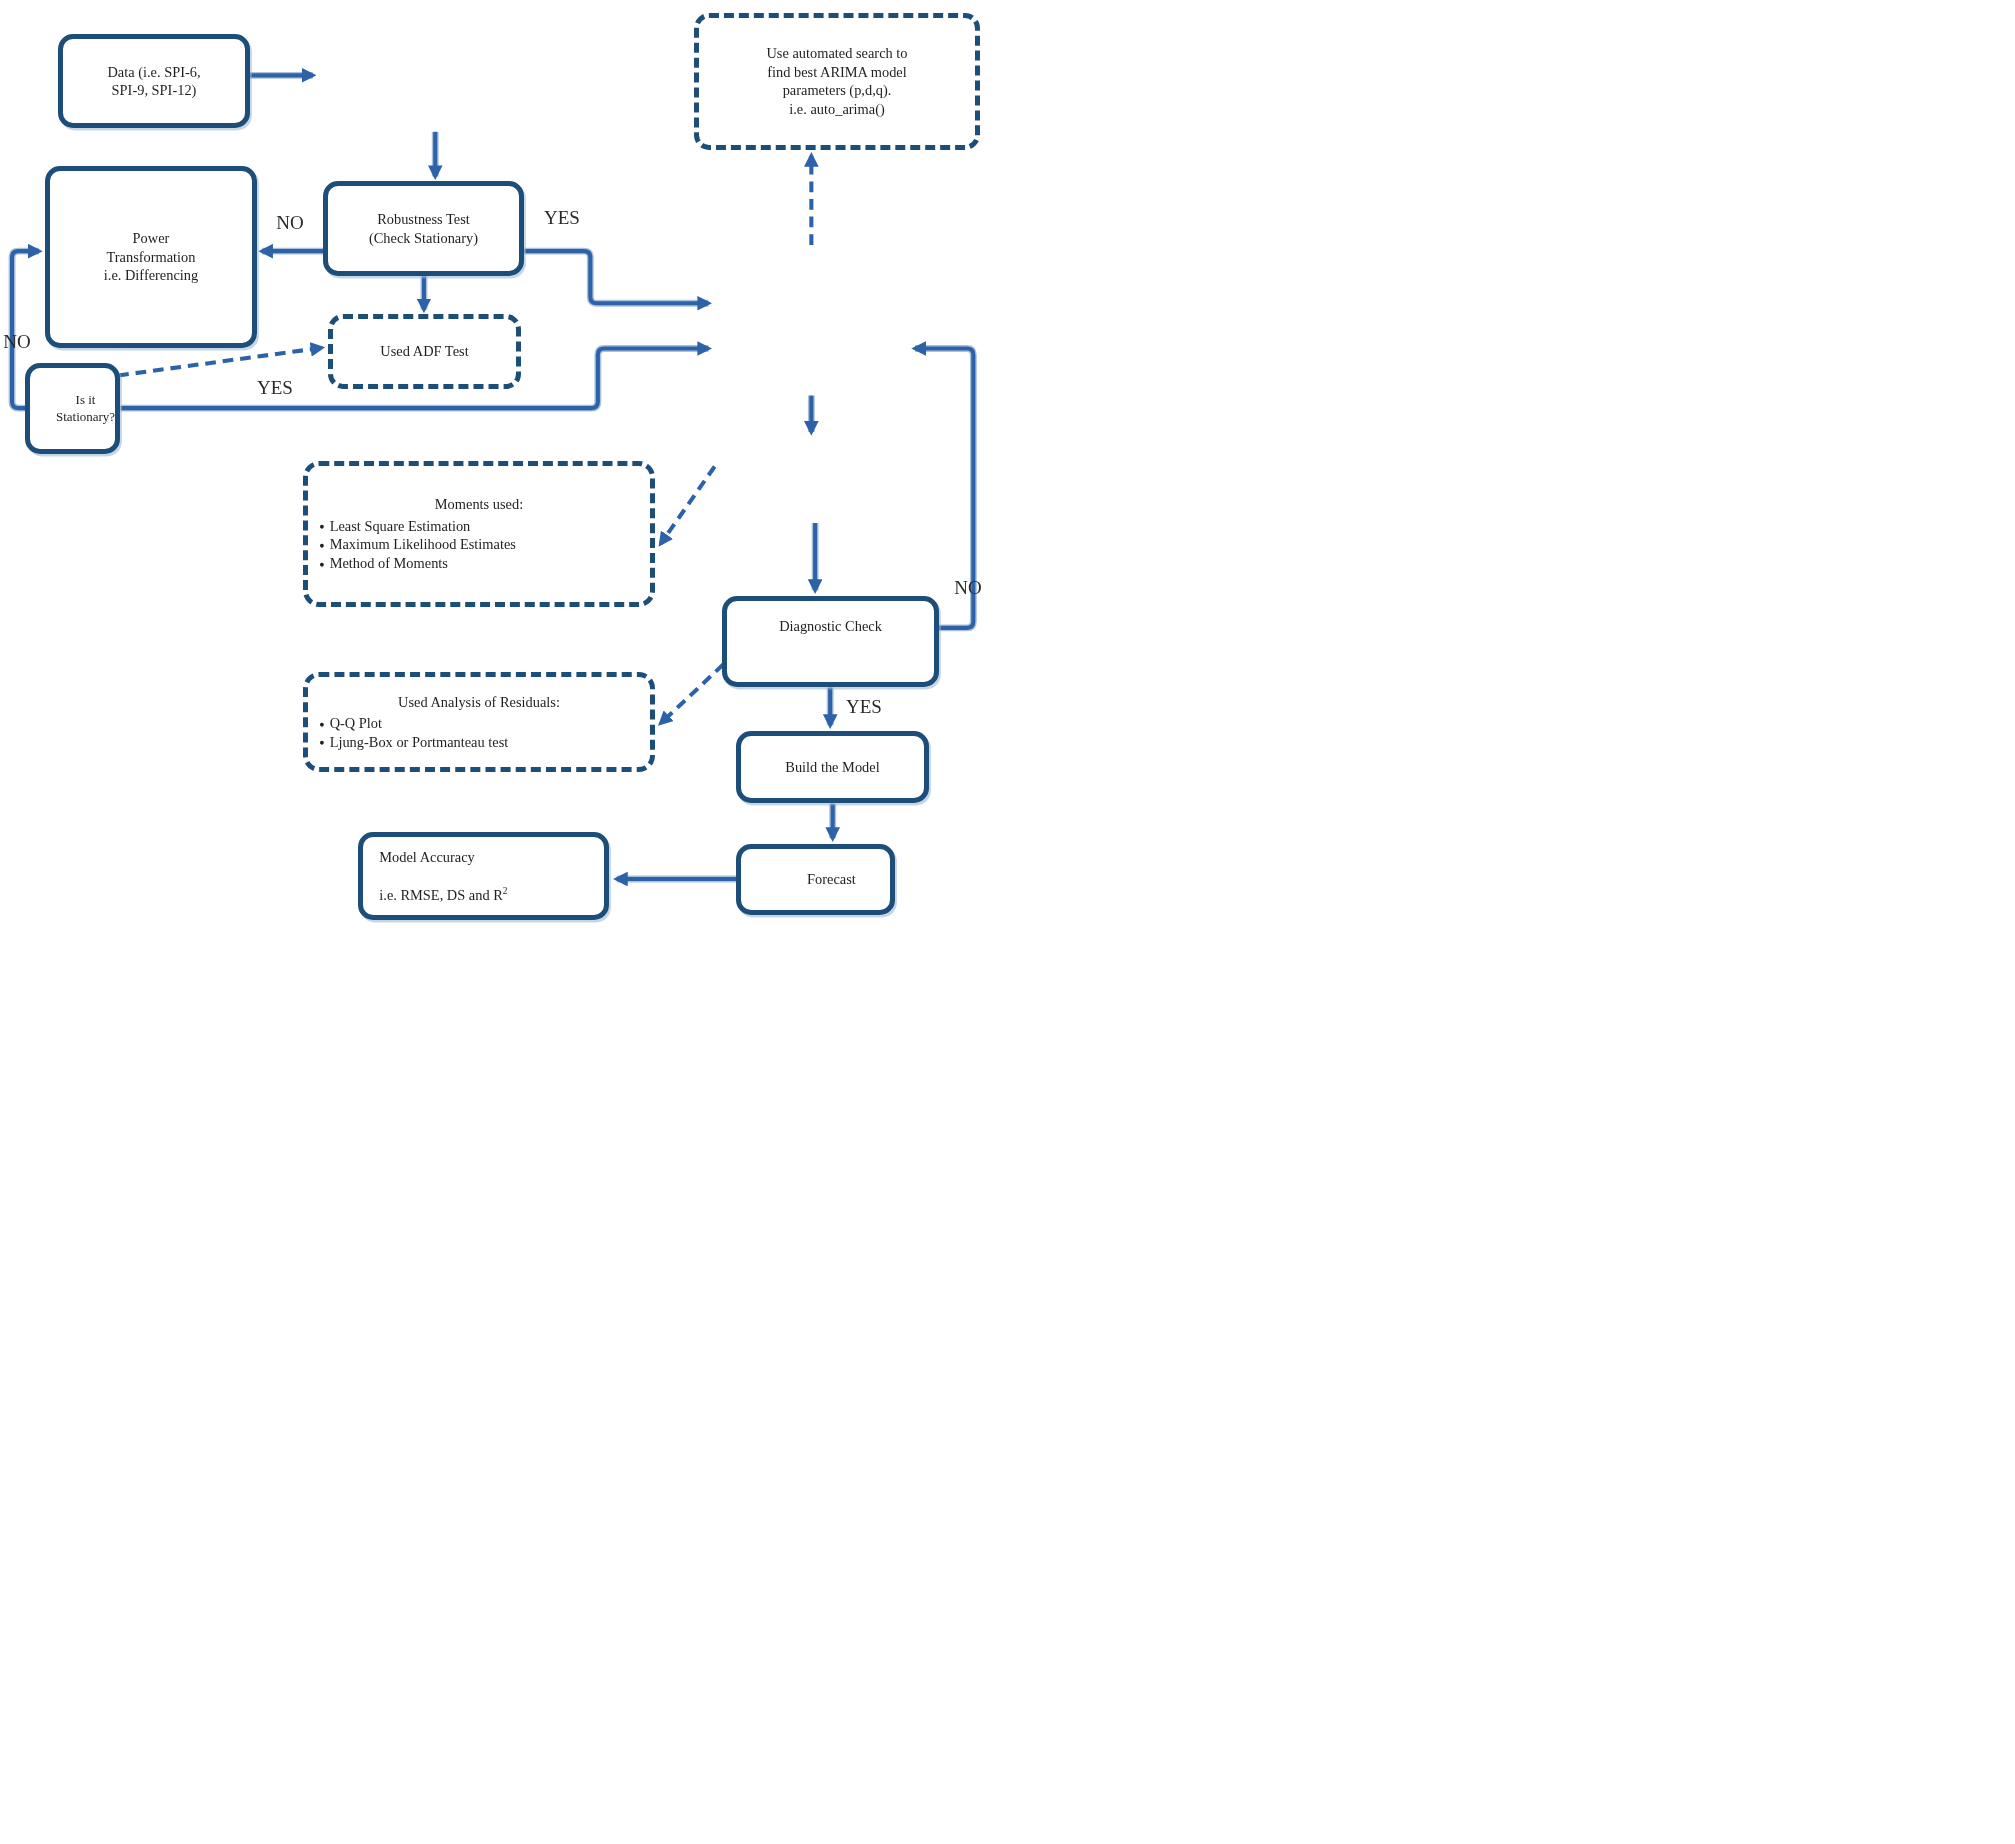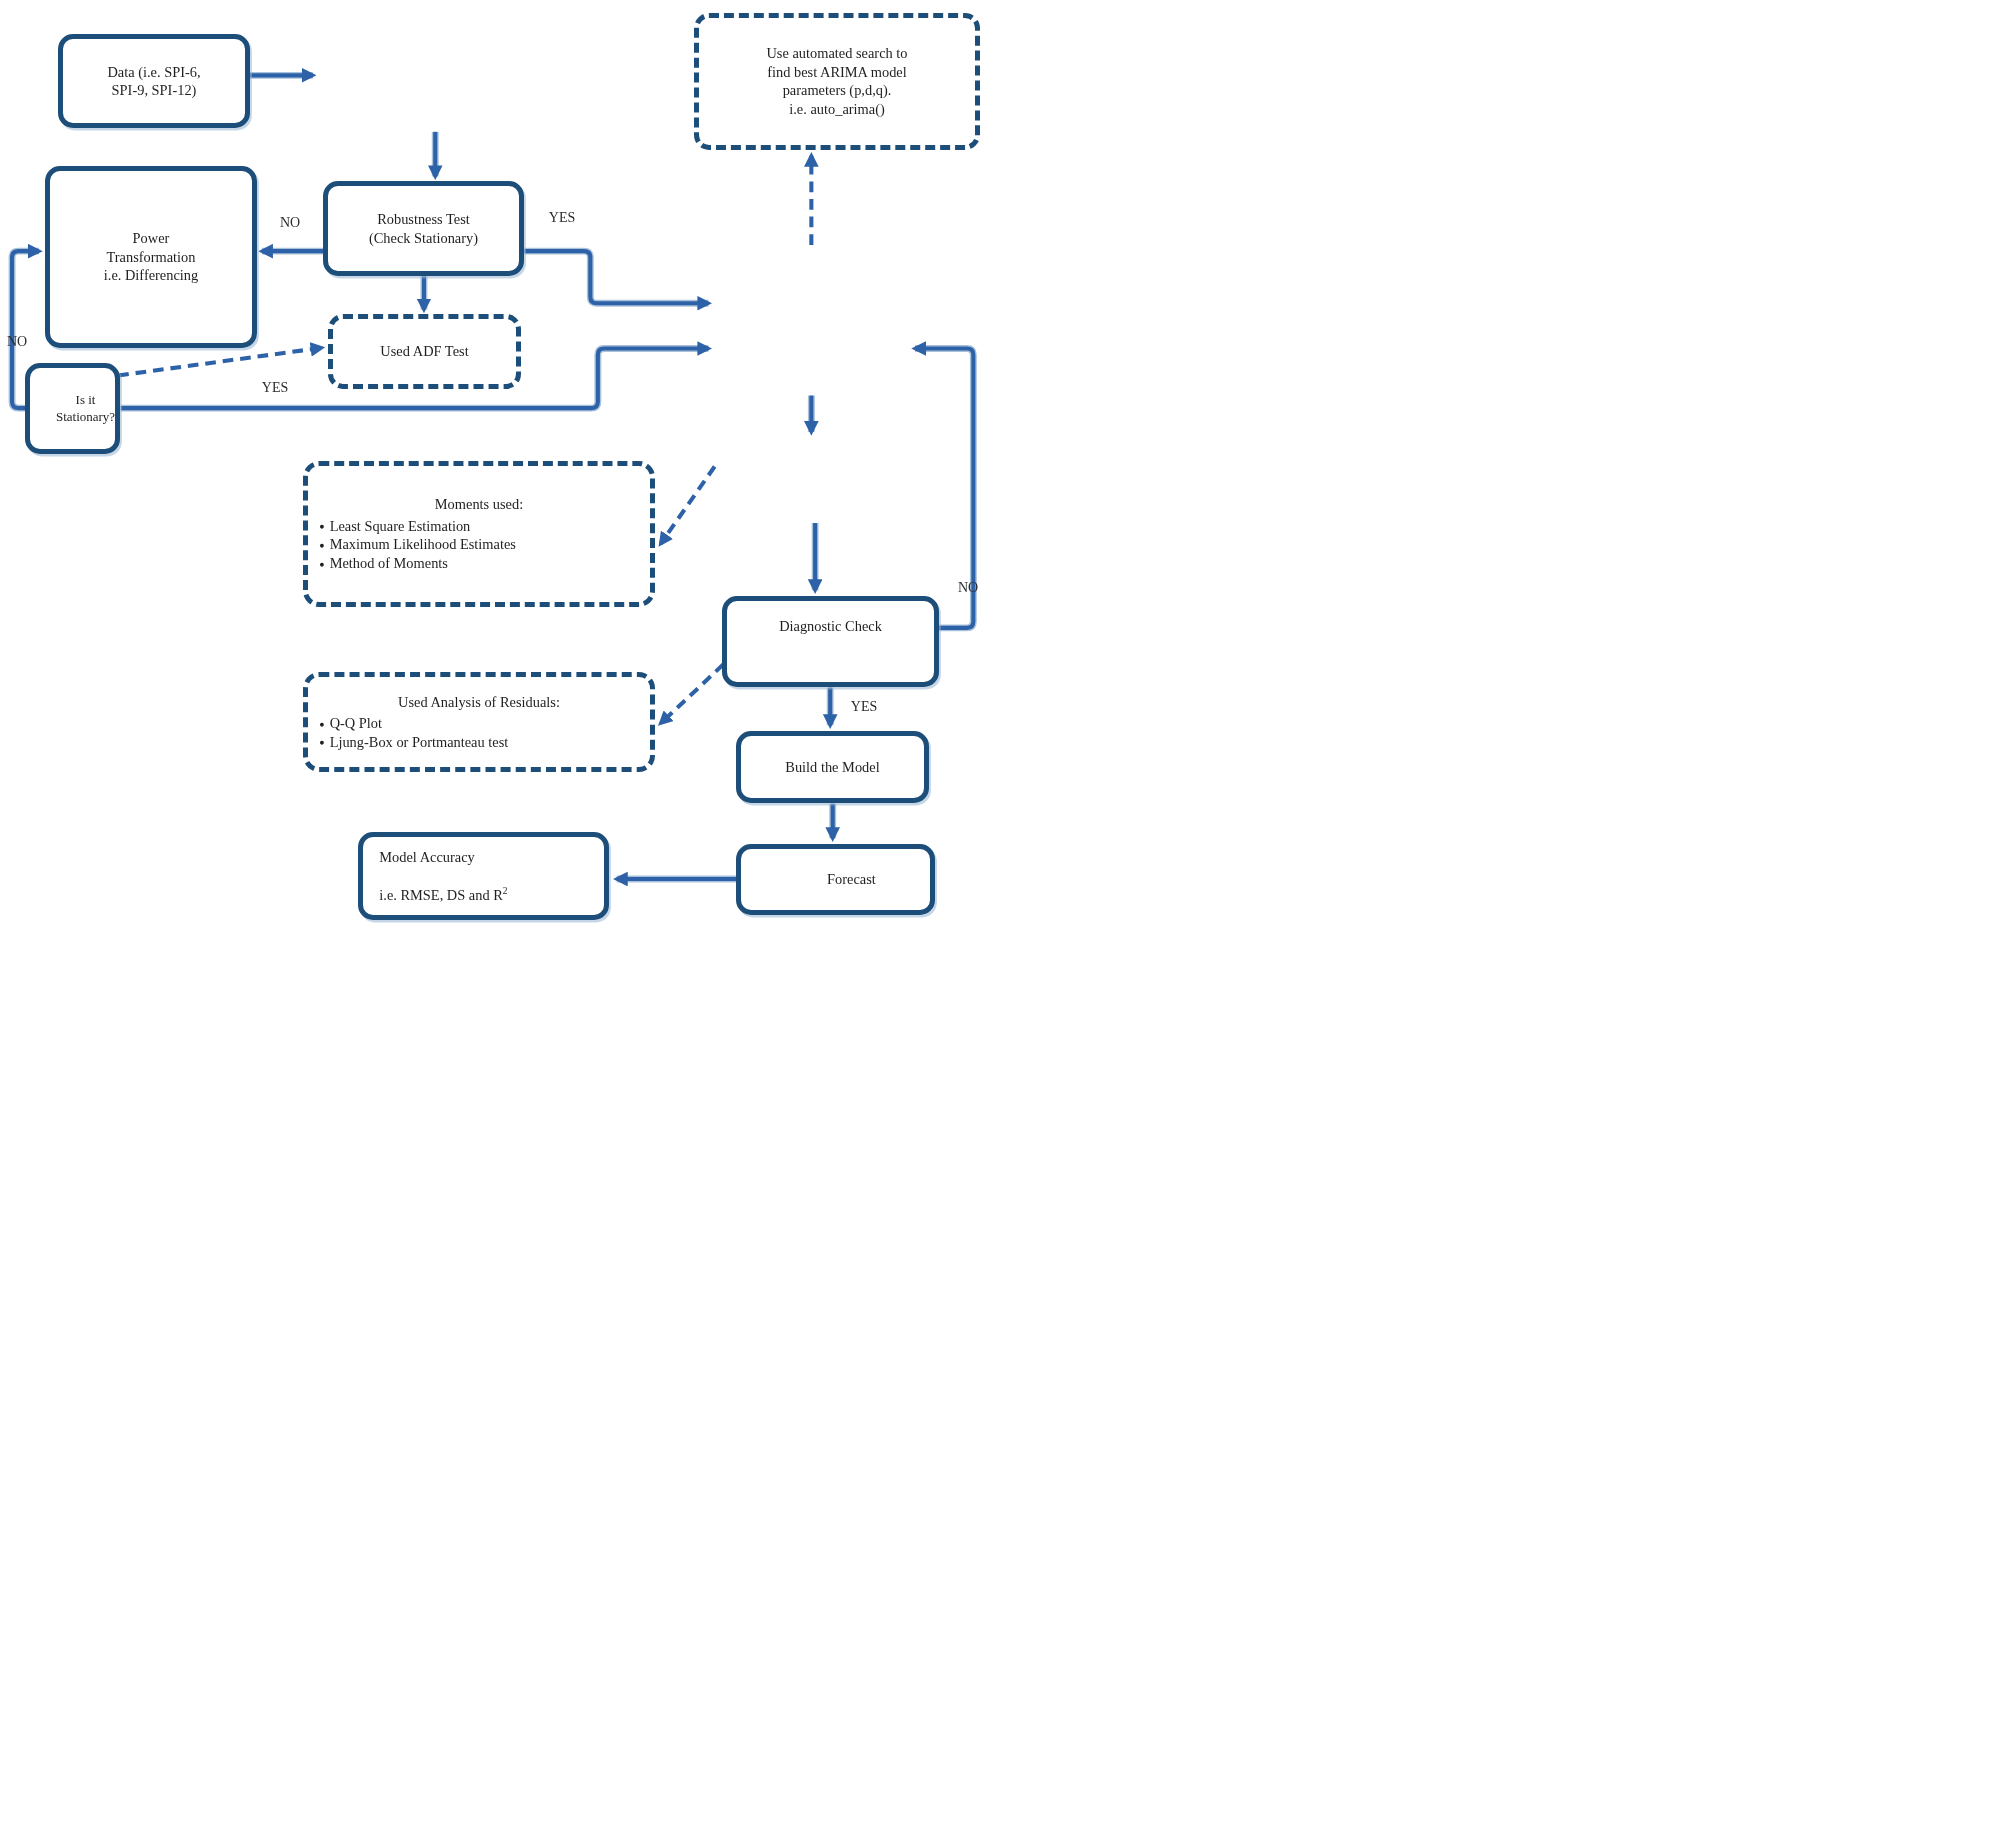--- a/index.html
+++ b/index.html
@@ -32,21 +32,21 @@
     border:5.6px dashed #1d4e79;border-radius:16.3px;
     font-size:14.4px;line-height:1.3;z-index:2;
     display:flex;flex-direction:column;justify-content:center;
     padding:6.3px 11.3px;
   }
   .listbox .ttl{text-align:center;margin-bottom:2.5px;}
   .listbox .row{display:flex;align-items:baseline;}
   .listbox .blt{font-size:8.8px;margin-right:5px;position:relative;top:-1.3px;}
   .flabel{
     position:absolute;transform:translate(-50%,-50%);
-    font-size:14px;color:#2b2b2b;z-index:3;white-space:nowrap;
+    font-size:19px;color:#2b2b2b;z-index:3;white-space:nowrap;
   }
   sup{font-size:9.4px;}
 </style>
 </head>
 <body>
 
 <div id="canvas">
 
   <svg id="wires" viewBox="0 0 1605 1470" xmlns="http://www.w3.org/2000/svg">
     <defs>
@@ -142,21 +142,21 @@
       <span>Q-Q Plot</span>
     </div>
     <div class="row">
       <span class="blt">●</span>
       <span>Ljung-Box or Portmanteau test</span>
     </div>
   </div>
 
   <div class="node" style="left:736px;top:731px;width:193px;height:72px;">Build the Model</div>
 
-  <div class="node" style="left:736px;top:844px;width:199px;height:71px;padding-left:32px;">Forecast</div>
+  <div class="node" style="left:736px;top:844px;width:159px;height:71px;padding-left:32px;">Forecast</div>
 
   <div class="node leftalign" style="left:358px;top:832px;width:251px;height:88px;">
     <div style="text-align:left;">
       <div>Model Accuracy</div>
       <div><span>i.e. RMSE, DS and R</span><sup>2</sup></div>
     </div>
   </div>
 
   <div class="flabel" style="left:290px;top:223px;">NO</div>
   <div class="flabel" style="left:562px;top:218px;">YES</div>

